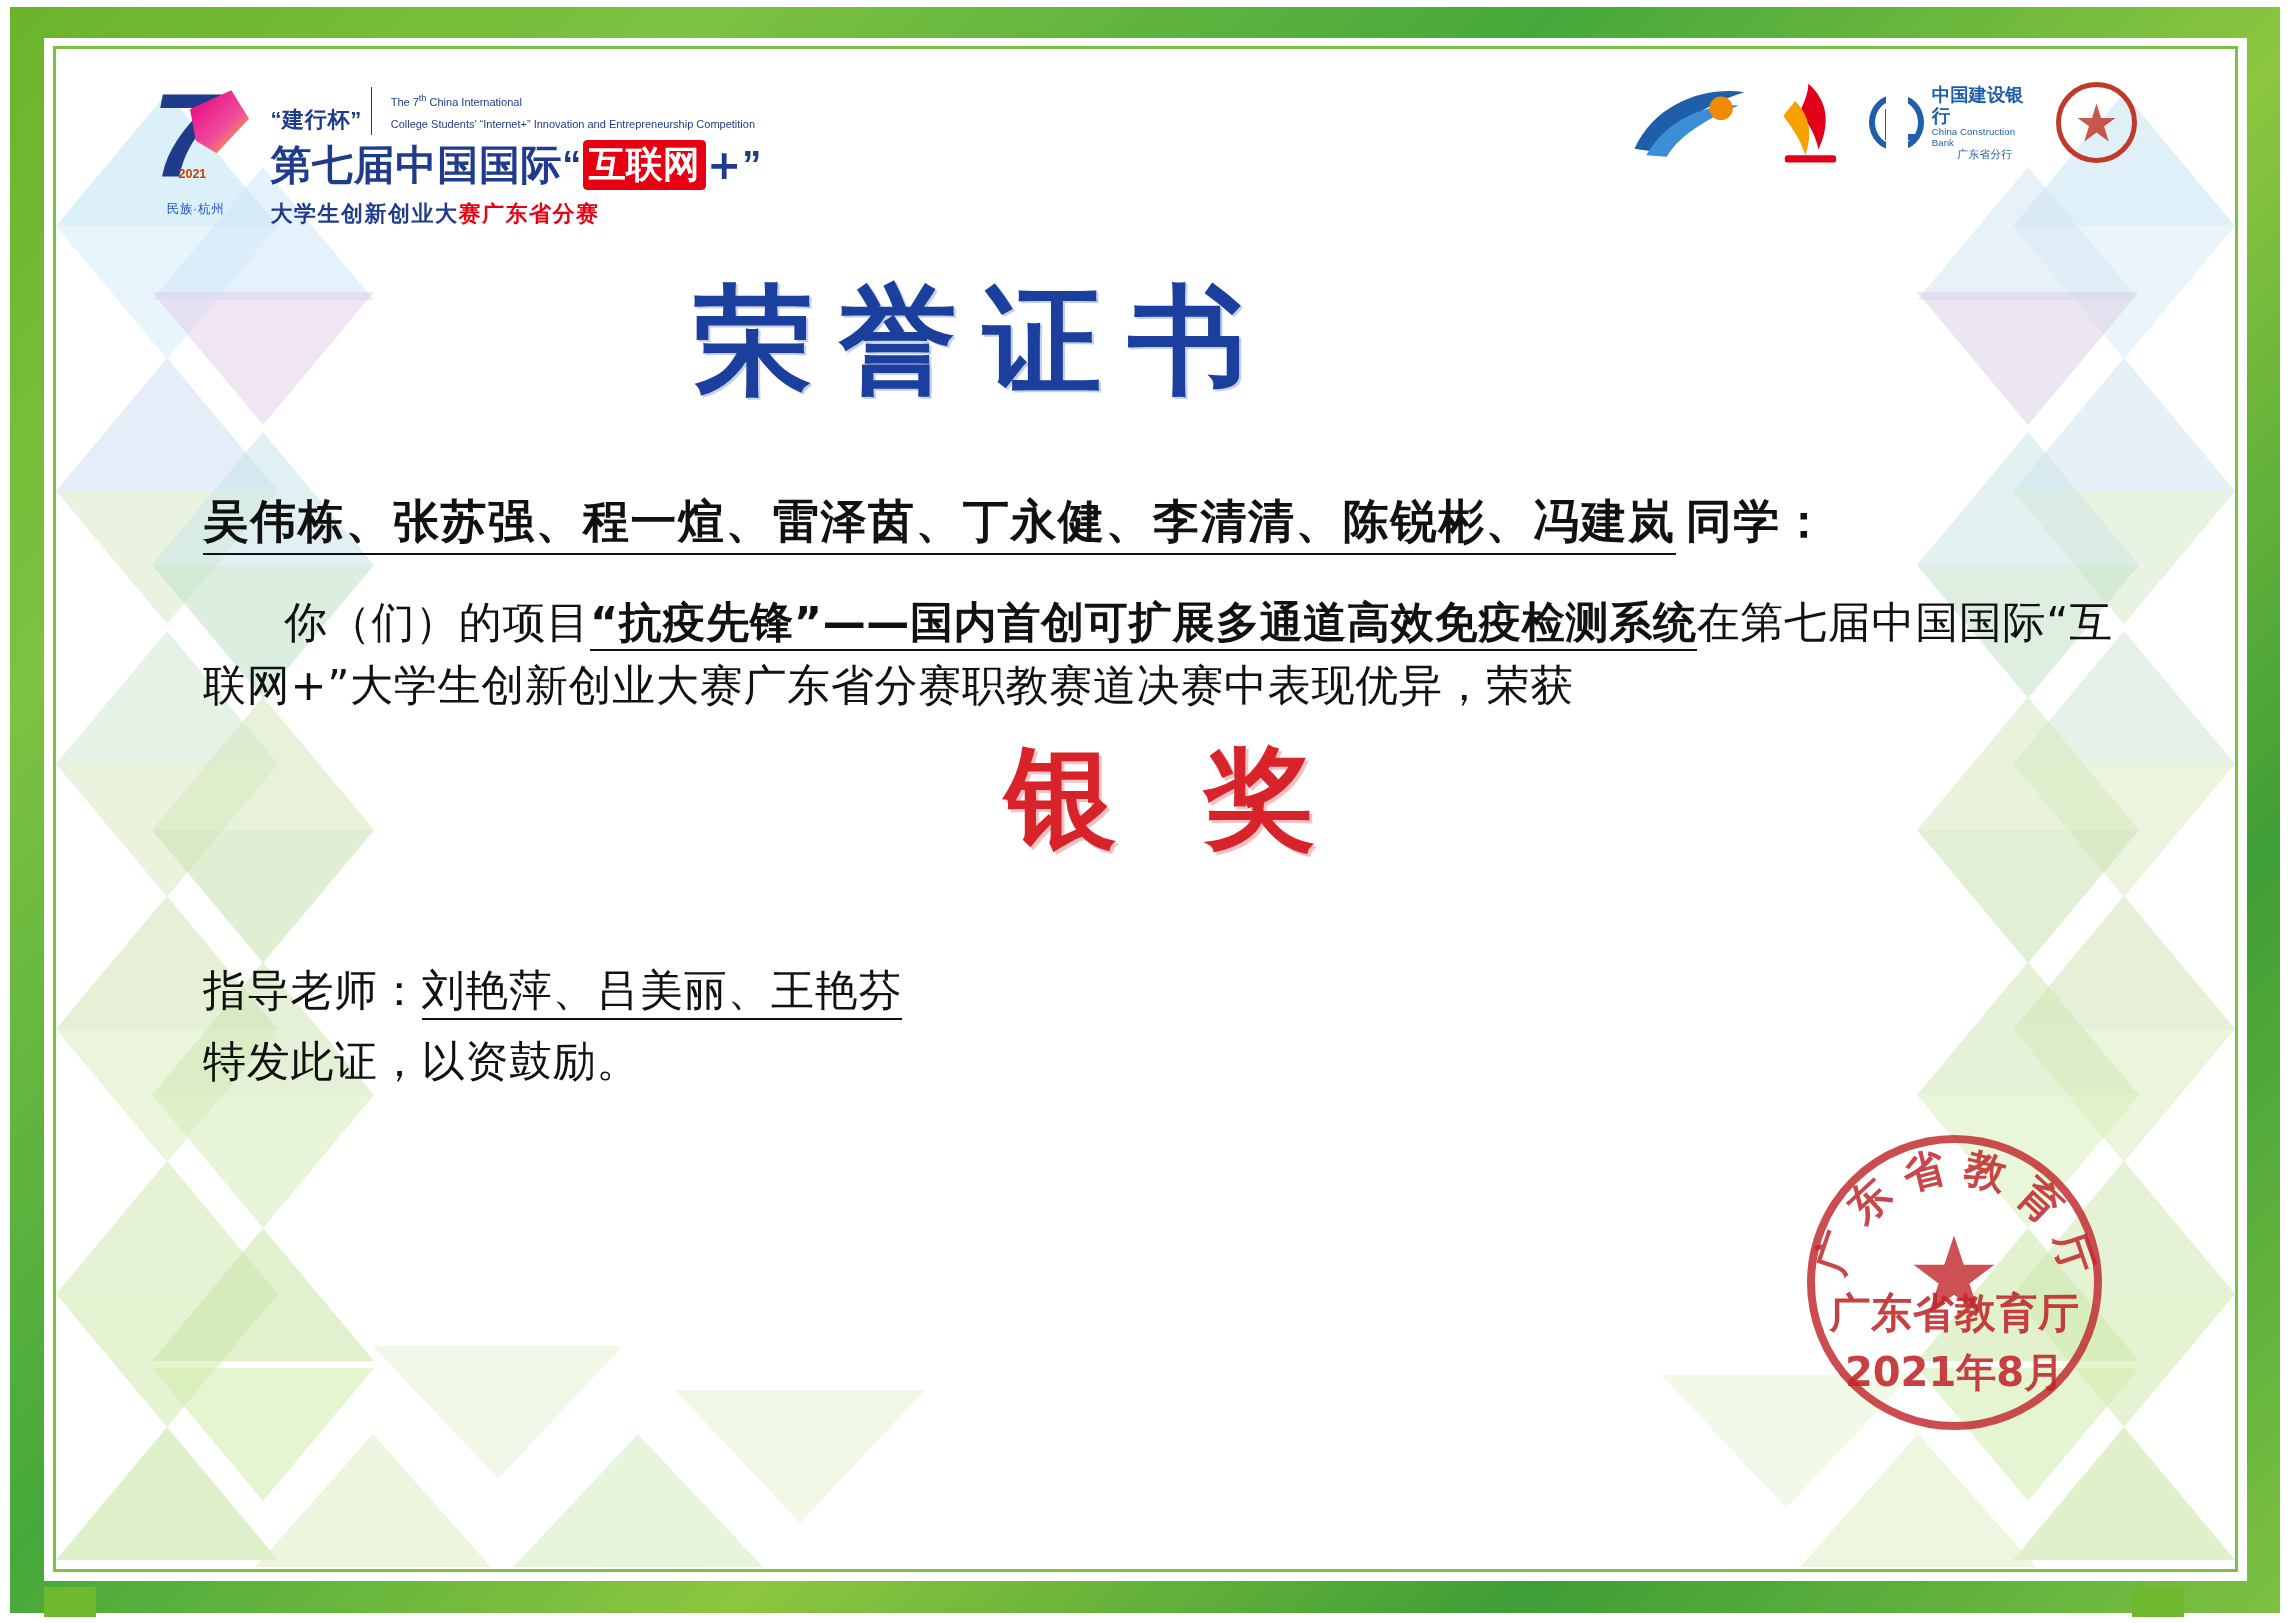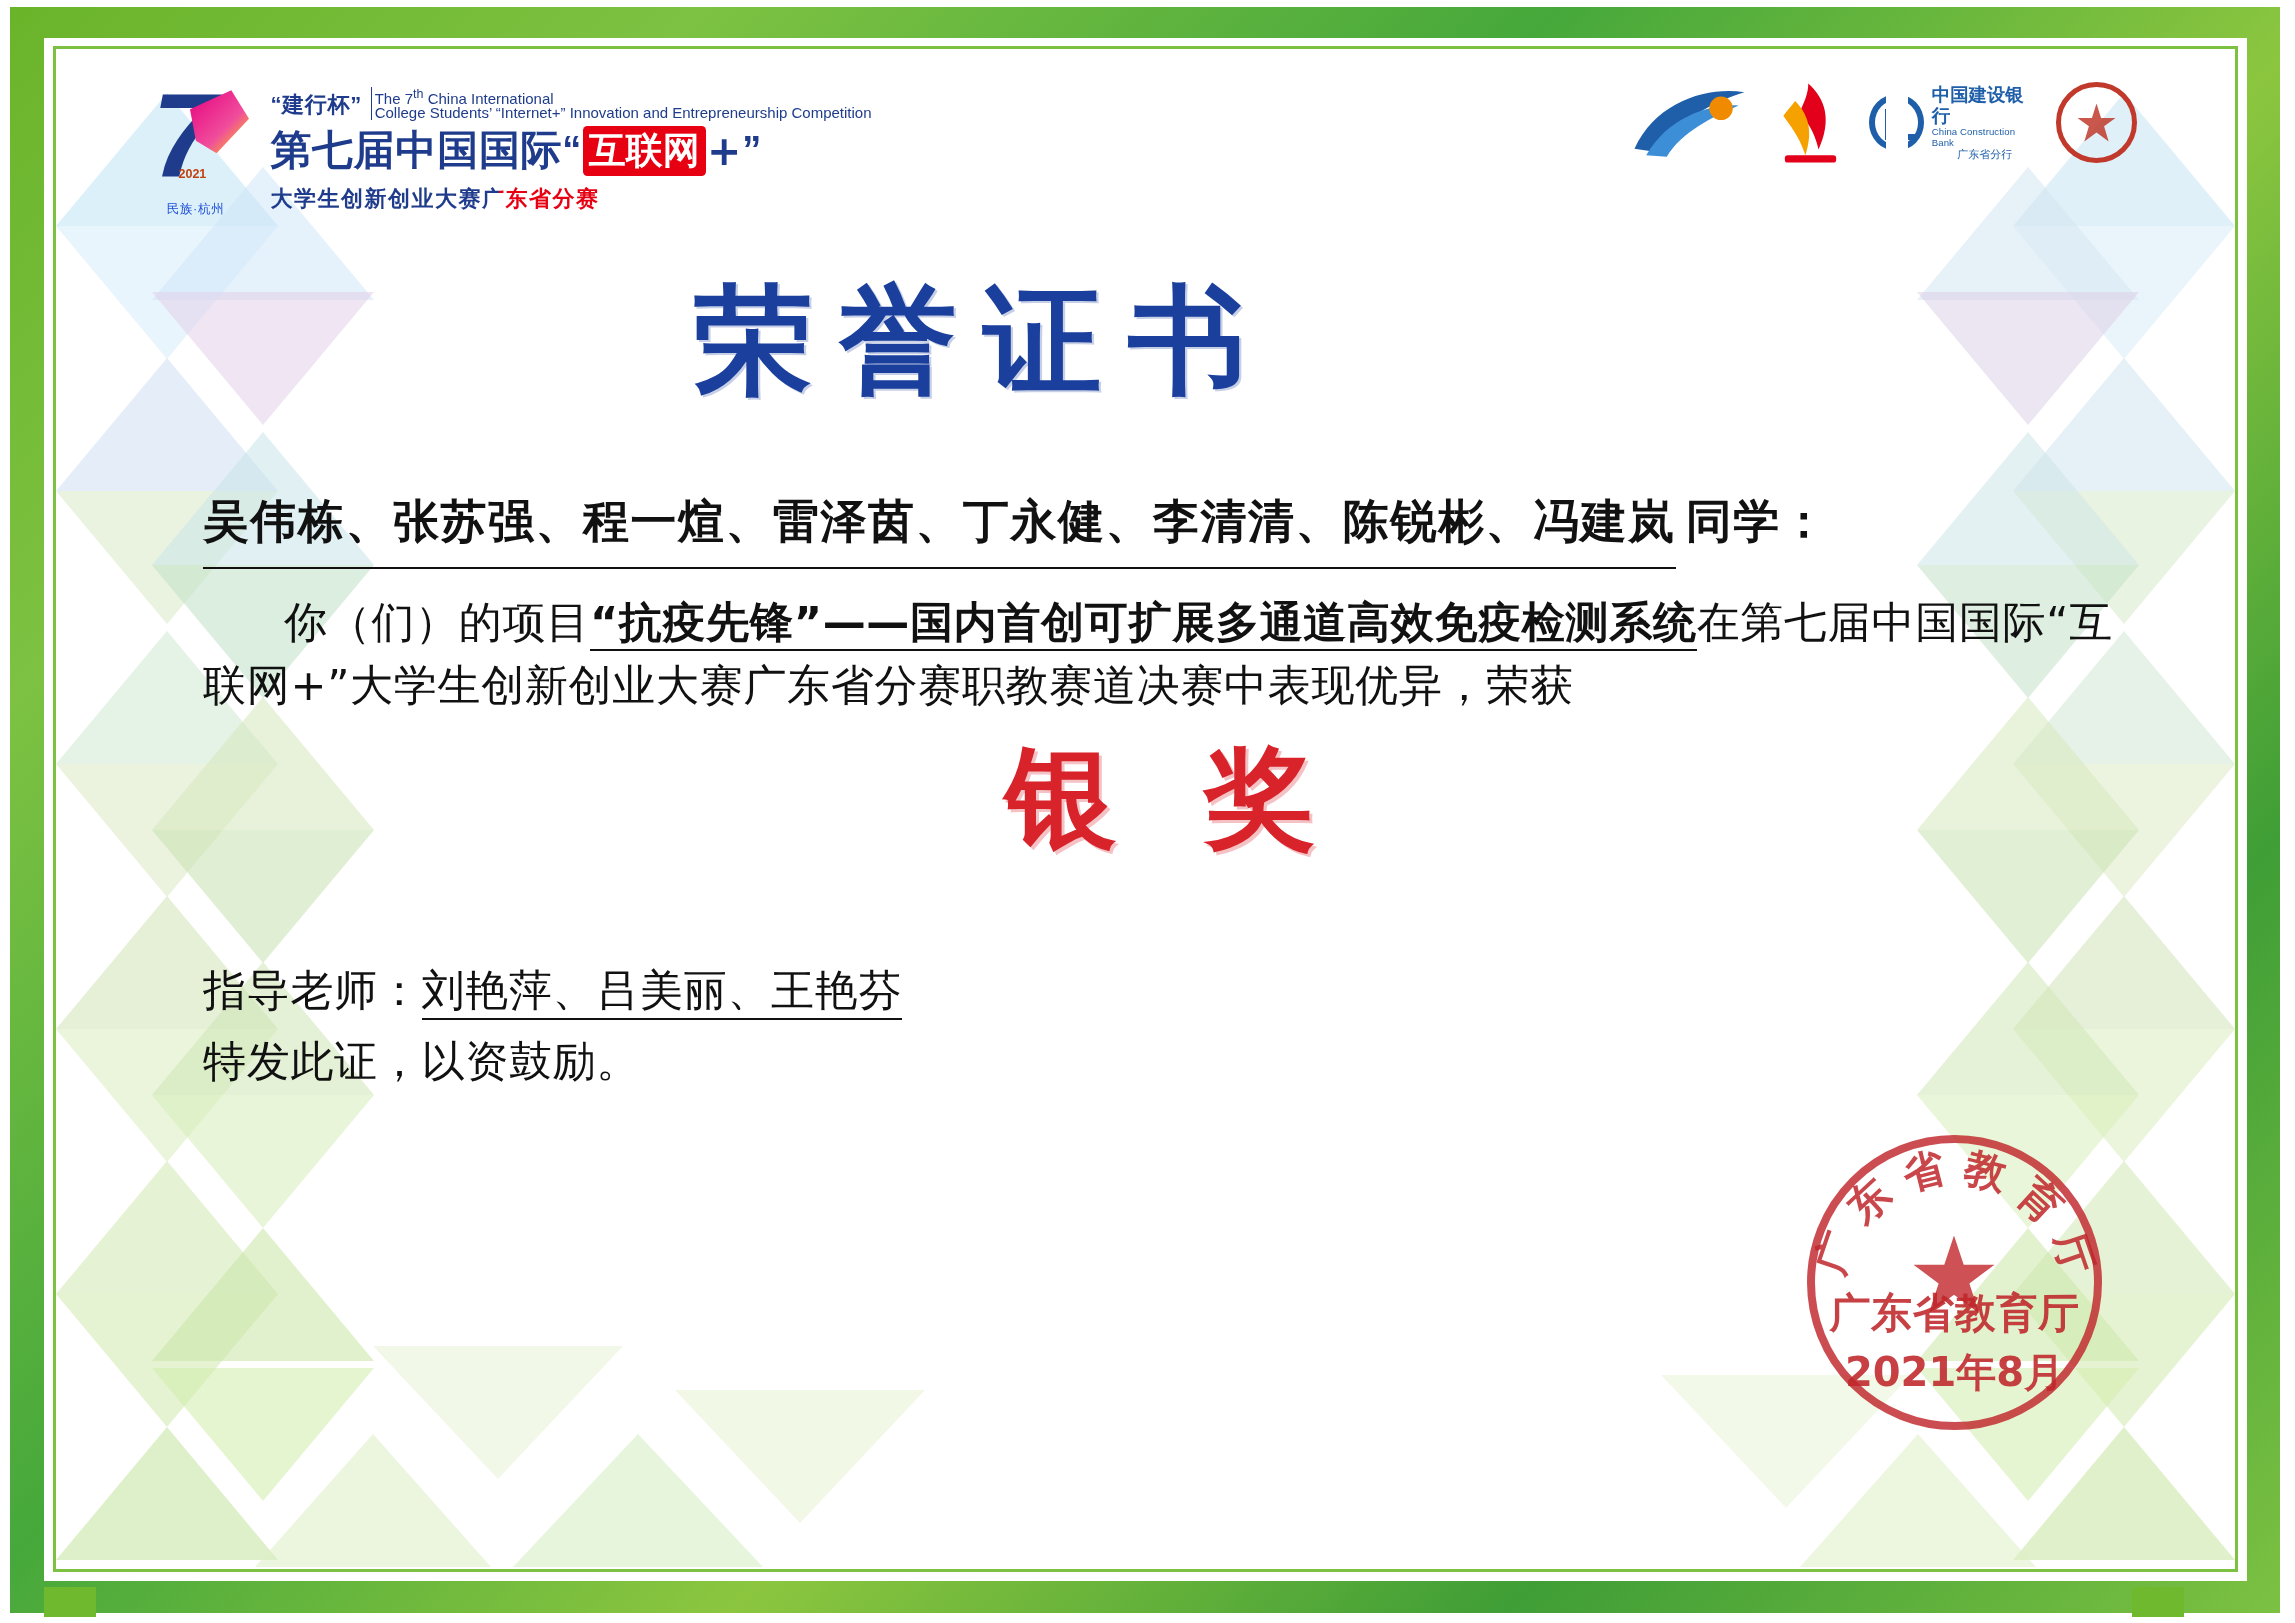--- a/index.html
+++ b/index.html
@@ -129,25 +129,25 @@
     align-items: flex-end;
     gap: 8.8px;
   }
   .lt-cup {
     font-size: 22px;
     font-weight: bold;
     color: #1f3c8c;
     letter-spacing: 0.7px;
   }
   .lt-en {
-    font-size: 15px;
+    font-size: 11px;
     color: #1f3c8c;
-    line-height: 14px;
+    line-height: 22px;
     border-left: 1.5px solid #1f3c8c;
-    padding-left: 3px;
+    padding-left: 19px;
   }
   .lt-row2 {
     margin-top: 2.9px;
     display: flex;
     align-items: center;
   }
   .lt-main {
     font-size: 41px;
     font-weight: bold;
     color: #1f3c8c;
@@ -260,21 +260,21 @@
     font-family: "DejaVu Sans", sans-serif;
   }
   .recipients {
     font-size: 46px;
     font-weight: bold;
     letter-spacing: 1.5px;
     margin-bottom: 38px;
   }
   .recipients .names {
     border-bottom: 2.9px solid #111;
-    padding-bottom: 19px;
+    padding-bottom: 5px;
   }
   .recipients .suffix {
     font-weight: bold;
     padding-left: 10.3px;
   }
   .para {
     font-size: 43px;
     line-height: 63px;
     letter-spacing: 0.7px;
   }

